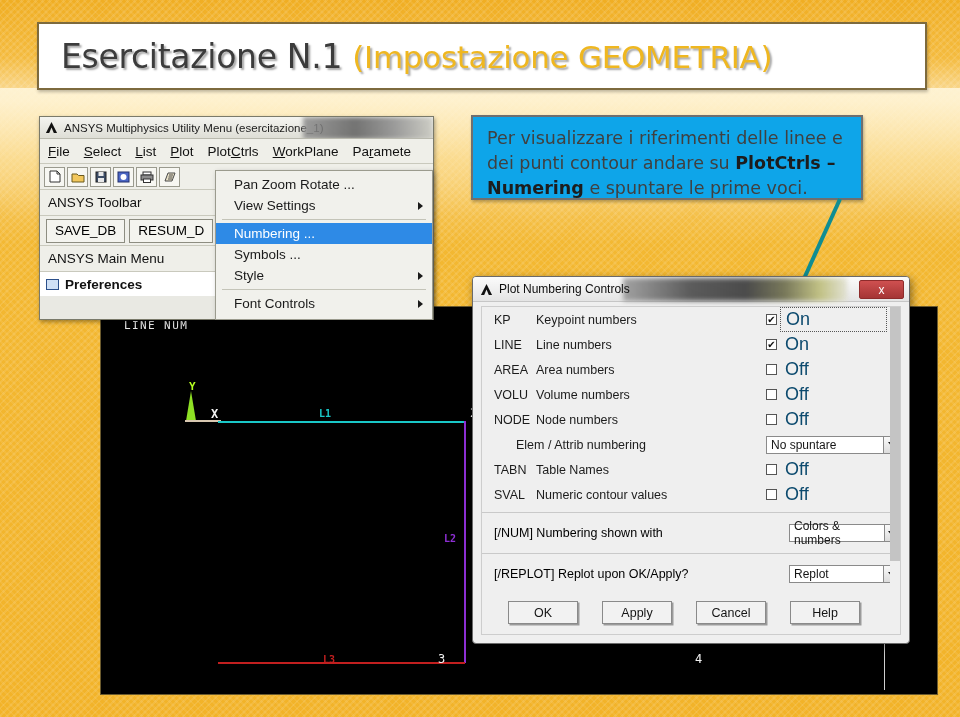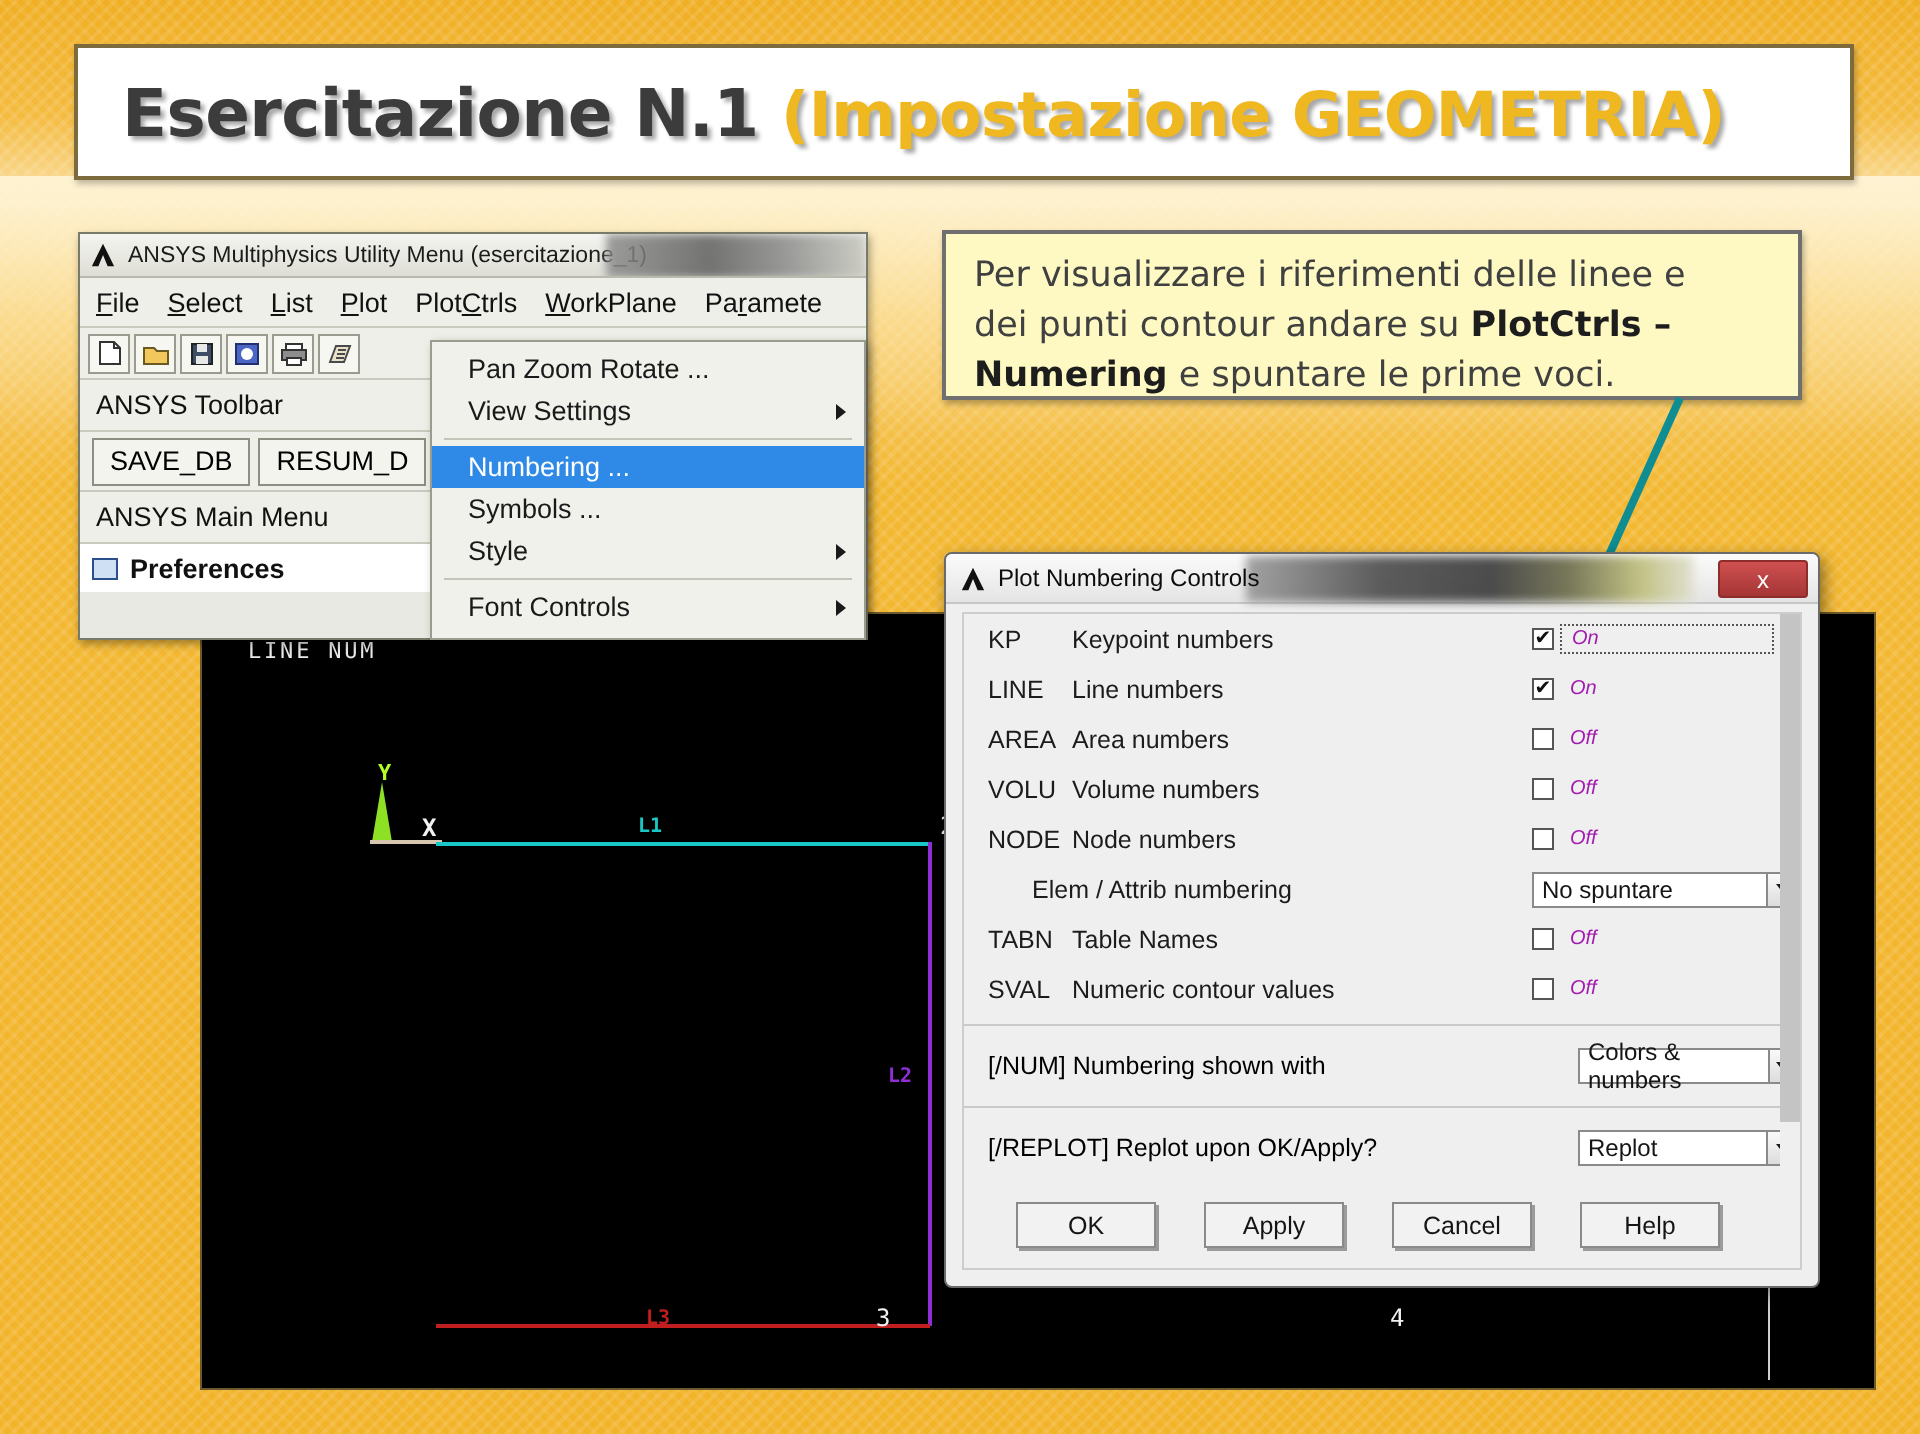--- a/index.html
+++ b/index.html
@@ -28,32 +28,32 @@
   
   #title-box {
     position: absolute; left: 37px; top: 22px; width: 890px; height: 68px;
     background: #ffffff;
     border: 2px solid #7d6a3d;
     display: flex; align-items: center;
     box-shadow: 1px 2px 3px rgba(0,0,0,.25);
   }
   #title-text {
     padding-left: 22px;
-    font-size: 33px; font-weight: bold;
+    font-size: 33px; font-weight: normal;
     letter-spacing: -.3px;
     white-space: nowrap;
     font-family: "DejaVu Sans", sans-serif;
   }
   #title-text .p1 { color: #3c3c3c; text-shadow: 2px 2px 2px rgba(0,0,0,.35); }
   #title-text .p2 { color: #efb720; text-shadow: 2px 2px 2px rgba(0,0,0,.35); font-size: 31px; }
 
   
   #callout {
-    position: absolute; left: 471px; top: 115px; width: 430px; height: 85px;
-    background: #fef9c3; border: 2px solid #6f6f6f;
+    position: absolute; left: 471px; top: 115px; width: 392px; height: 85px;
+    background: #0ea5e9; border: 2px solid #6f6f6f;
     box-shadow: 1px 2px 3px rgba(0,0,0,.28);
     padding: 9px 14px 0 14px;
   }
   #callout-text {
     font-size: 17.5px; line-height: 25px; color: #404040;
     font-family: "DejaVu Sans", sans-serif;
   }
   #callout-text b { color: #1d1d1d; }
 
   
@@ -197,21 +197,21 @@
   }
   .pnc-row .lbl { flex: 0 0 272px; }
   .pnc-row .lbl .tag { display: inline-block; min-width: 42px; }
   .pnc-row .lbl.indent { padding-left: 22px; }
   .cb {
     width: 11px; height: 11px; border: 1px solid #555; background: #fff;
     display: inline-flex; align-items: center; justify-content: center;
     margin-right: 8px; flex: 0 0 11px;
   }
   .cb.on::after { content: "✔"; font-size: 10px; line-height: 1; color: #111; }
-  .cbtext { font-size: 10px; color: #a21caf; font-style: italic; }
+  .cbtext { font-size: 18px; color: #0c4a6e; }
   .focusbox {
     border: 1px dotted #555; padding: 1px 5px; margin-left: -5px; width: 107px;
   }
   .combo {
     width: 140px; height: 18px; border: 1px solid #8a8a8a; background: #fff;
     display: flex; align-items: center; justify-content: space-between;
     padding: 0 0 0 4px; font-size: 12px; color: #151515;
   }
   .combo .arrow-btn {
     width: 16px; height: 16px; background: linear-gradient(180deg,#fafafa,#dcdcdc);

